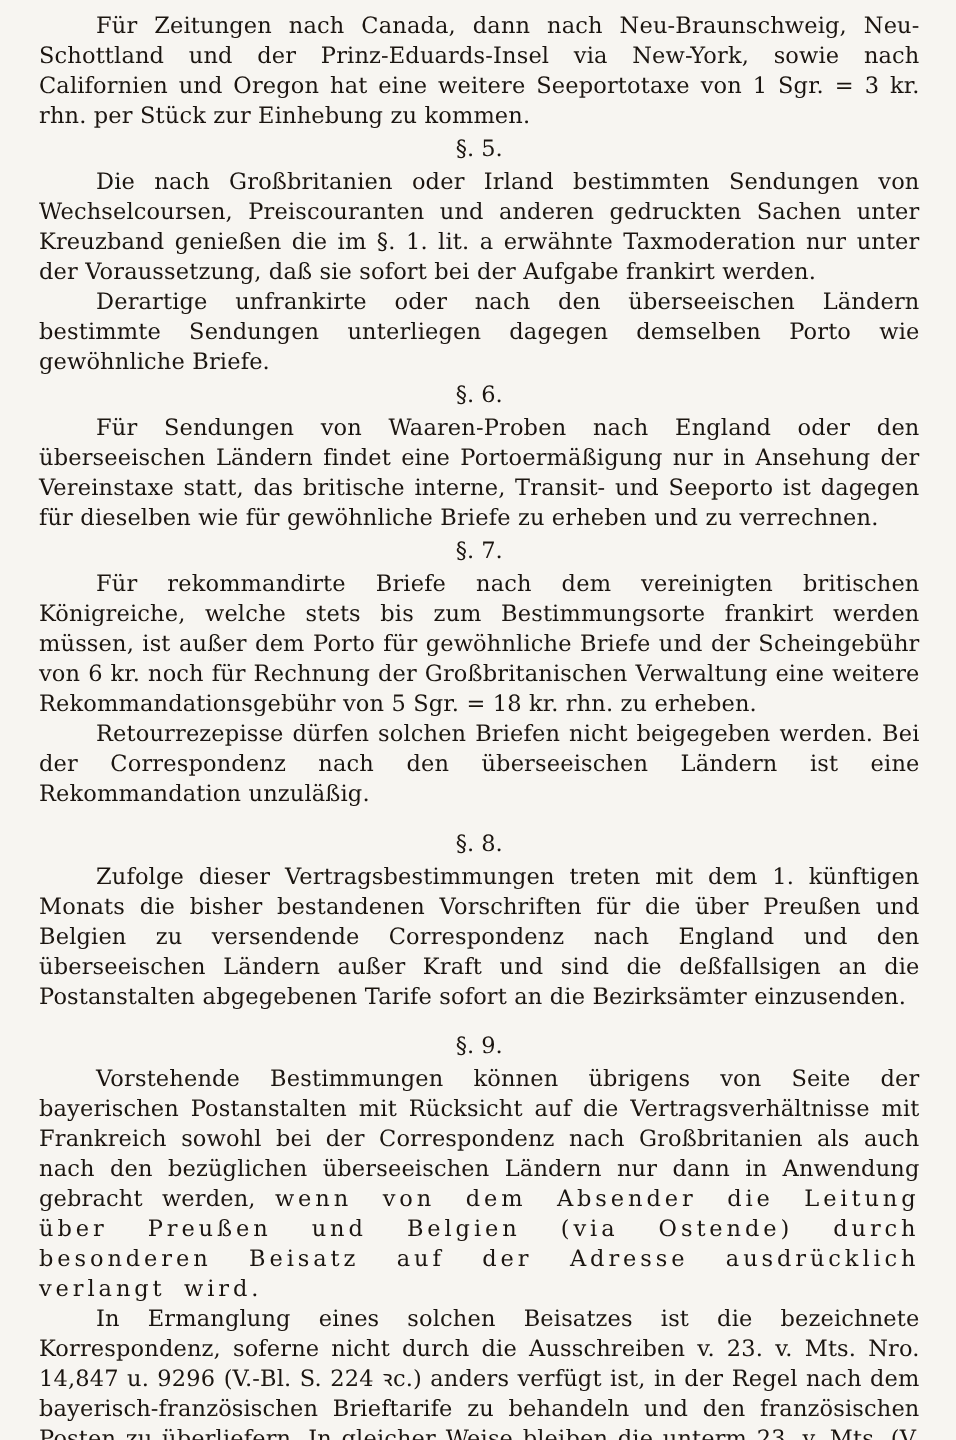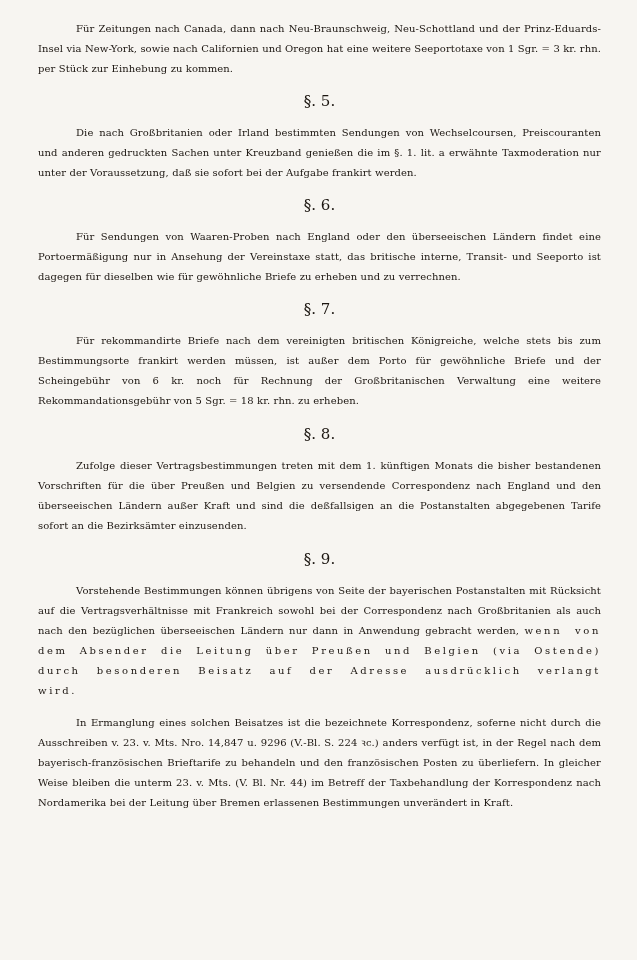--- a/index.html
+++ b/index.html
@@ -15,22 +15,22 @@
     font-family: "DejaVu Serif", "Liberation Serif", serif;
   }
   .doc {
     box-sizing: border-box;
     width: 637px;
     height: 960px;
     padding: 7px 24px 0 26px;
     background: #f7f5f1;
   }
   .para {
-    margin: 12px;
-    font-size: 10px;
+    margin: 0;
+    font-size: 15px;
     line-height: 20px;
     text-align: justify;
     text-indent: 38px;
     letter-spacing: 0.1px;
   }
   .sec-heading {
     margin: 2px 0;
     font-size: 15px;
     line-height: 20px;
     font-weight: normal;
@@ -47,26 +47,28 @@
 </style>
 </head>
 <body>
 
 <div class="doc">
 
   <p class="para">Für Zeitungen nach Canada, dann nach Neu-Braunschweig, Neu-Schottland und der Prinz-Eduards-Insel via New-York, sowie nach Californien und Oregon hat eine weitere Seeportotaxe von 1 Sgr. = 3 kr. rhn. per Stück zur Einhebung zu kommen.</p>
 
   <h2 class="sec-heading">§. 5.</h2>
   <p class="para">Die nach Großbritanien oder Irland bestimmten Sendungen von Wechselcoursen, Preiscouranten und anderen gedruckten Sachen unter Kreuzband genießen die im §. 1. lit. a erwähnte Taxmoderation nur unter der Voraussetzung, daß sie sofort bei der Aufgabe frankirt werden.</p>
+  <p class="para">Derartige unfrankirte oder nach den überseeischen Ländern bestimmte Sendungen unterliegen dagegen demselben Porto wie gewöhnliche Briefe.</p>
 
   <h2 class="sec-heading">§. 6.</h2>
   <p class="para">Für Sendungen von Waaren-Proben nach England oder den überseeischen Ländern findet eine Portoermäßigung nur in Ansehung der Vereinstaxe statt, das britische interne, Transit- und Seeporto ist dagegen für dieselben wie für gewöhnliche Briefe zu erheben und zu verrechnen.</p>
 
   <h2 class="sec-heading">§. 7.</h2>
   <p class="para">Für rekommandirte Briefe nach dem vereinigten britischen Königreiche, welche stets bis zum Bestimmungsorte frankirt werden müssen, ist außer dem Porto für gewöhnliche Briefe und der Scheingebühr von 6 kr. noch für Rechnung der Großbritanischen Verwaltung eine weitere Rekommandationsgebühr von 5 Sgr. = 18 kr. rhn. zu erheben.</p>
+  <p class="para">Retourrezepisse dürfen solchen Briefen nicht beigegeben werden. Bei der Correspondenz nach den überseeischen Ländern ist eine Rekommandation unzuläßig.</p>
 
   <h2 class="sec-heading gap-top">§. 8.</h2>
   <p class="para">Zufolge dieser Vertragsbestimmungen treten mit dem 1. künftigen Monats die bisher bestandenen Vorschriften für die über Preußen und Belgien zu versendende Correspondenz nach England und den überseeischen Ländern außer Kraft und sind die deßfallsigen an die Postanstalten abgegebenen Tarife sofort an die Bezirksämter einzusenden.</p>
 
   <h2 class="sec-heading gap-top">§. 9.</h2>
   <p class="para"><span>Vorstehende Bestimmungen können übrigens von Seite der bayerischen Postanstalten mit Rücksicht auf die Vertragsverhältnisse mit Frankreich sowohl bei der Correspondenz nach Großbritanien als auch nach den bezüglichen überseeischen Ländern nur dann in Anwendung gebracht werden,</span> <span class="sperr">wenn von dem Absender die Leitung über Preußen und Belgien (via Ostende) durch besonderen Beisatz auf der Adresse ausdrücklich verlangt wird.</span></p>
   <p class="para">In Ermanglung eines solchen Beisatzes ist die bezeichnete Korrespondenz, soferne nicht durch die Ausschreiben v. 23. v. Mts. Nro. 14,847 u. 9296 (V.-Bl. S. 224 ꝛc.) anders verfügt ist, in der Regel nach dem bayerisch-französischen Brieftarife zu behandeln und den französischen Posten zu überliefern. In gleicher Weise bleiben die unterm 23. v. Mts. (V. Bl. Nr. 44) im Betreff der Taxbehandlung der Korrespondenz nach Nordamerika bei der Leitung über Bremen erlassenen Bestimmungen unverändert in Kraft.</p>
 
 </div>
 

